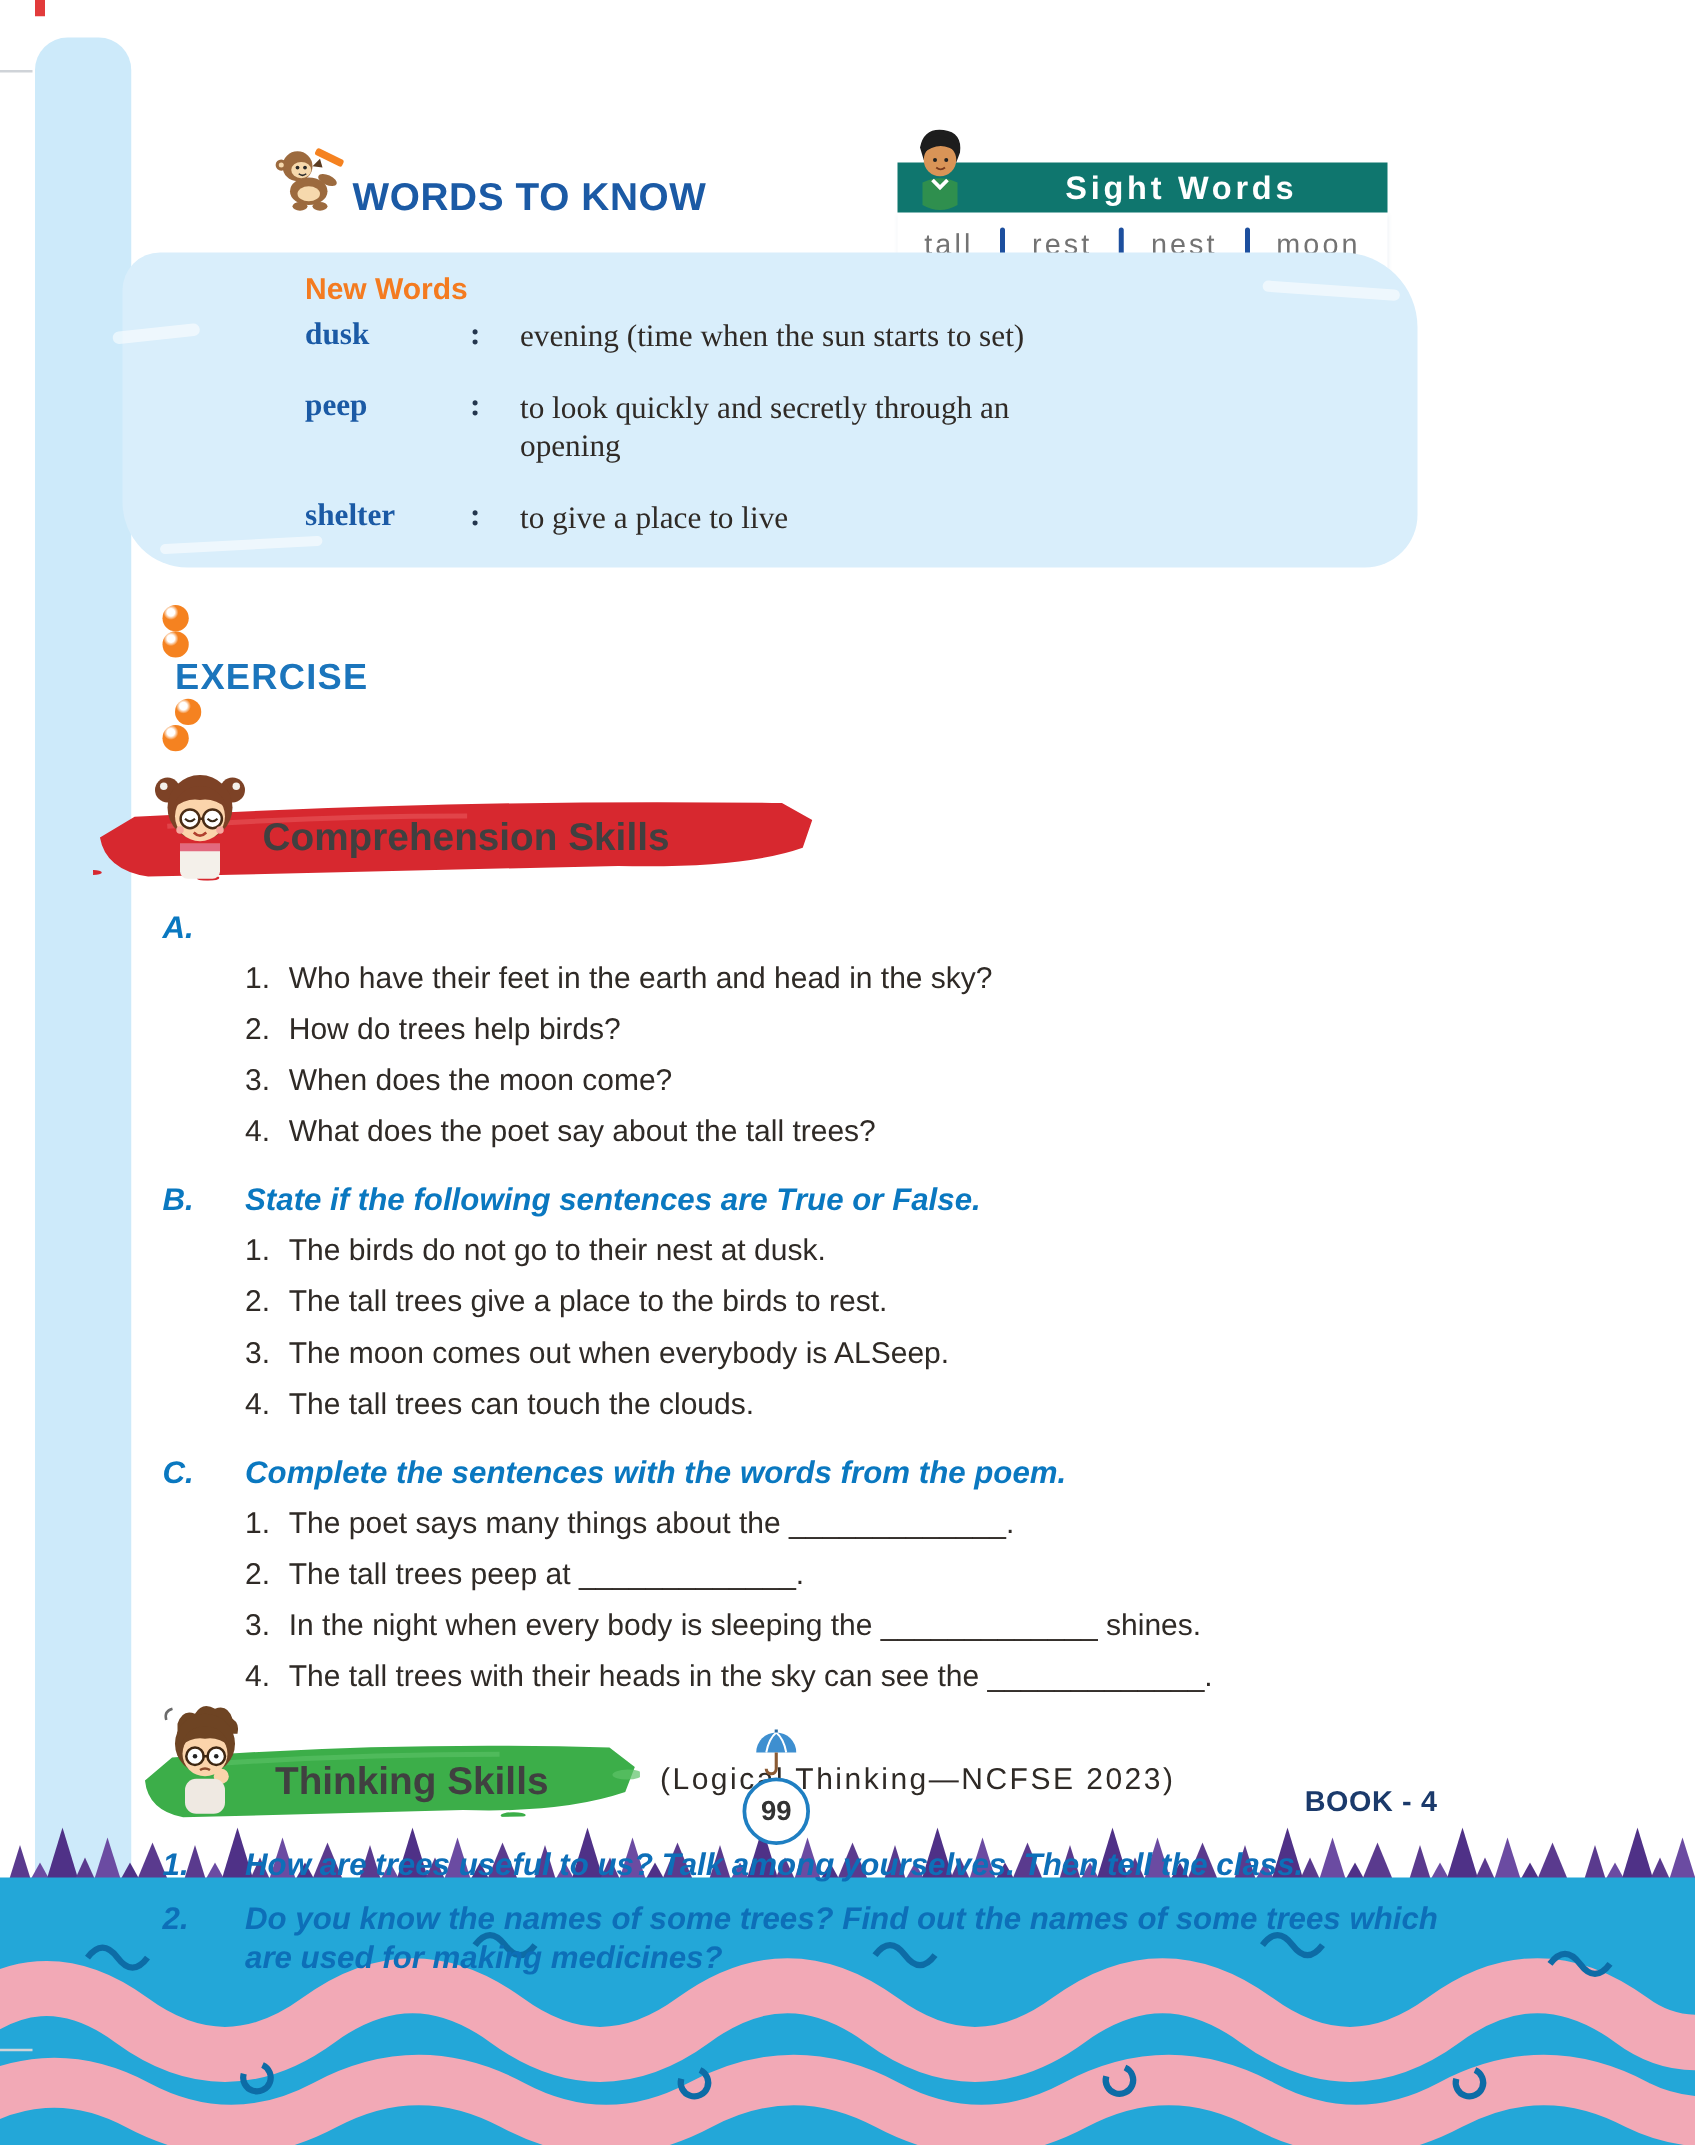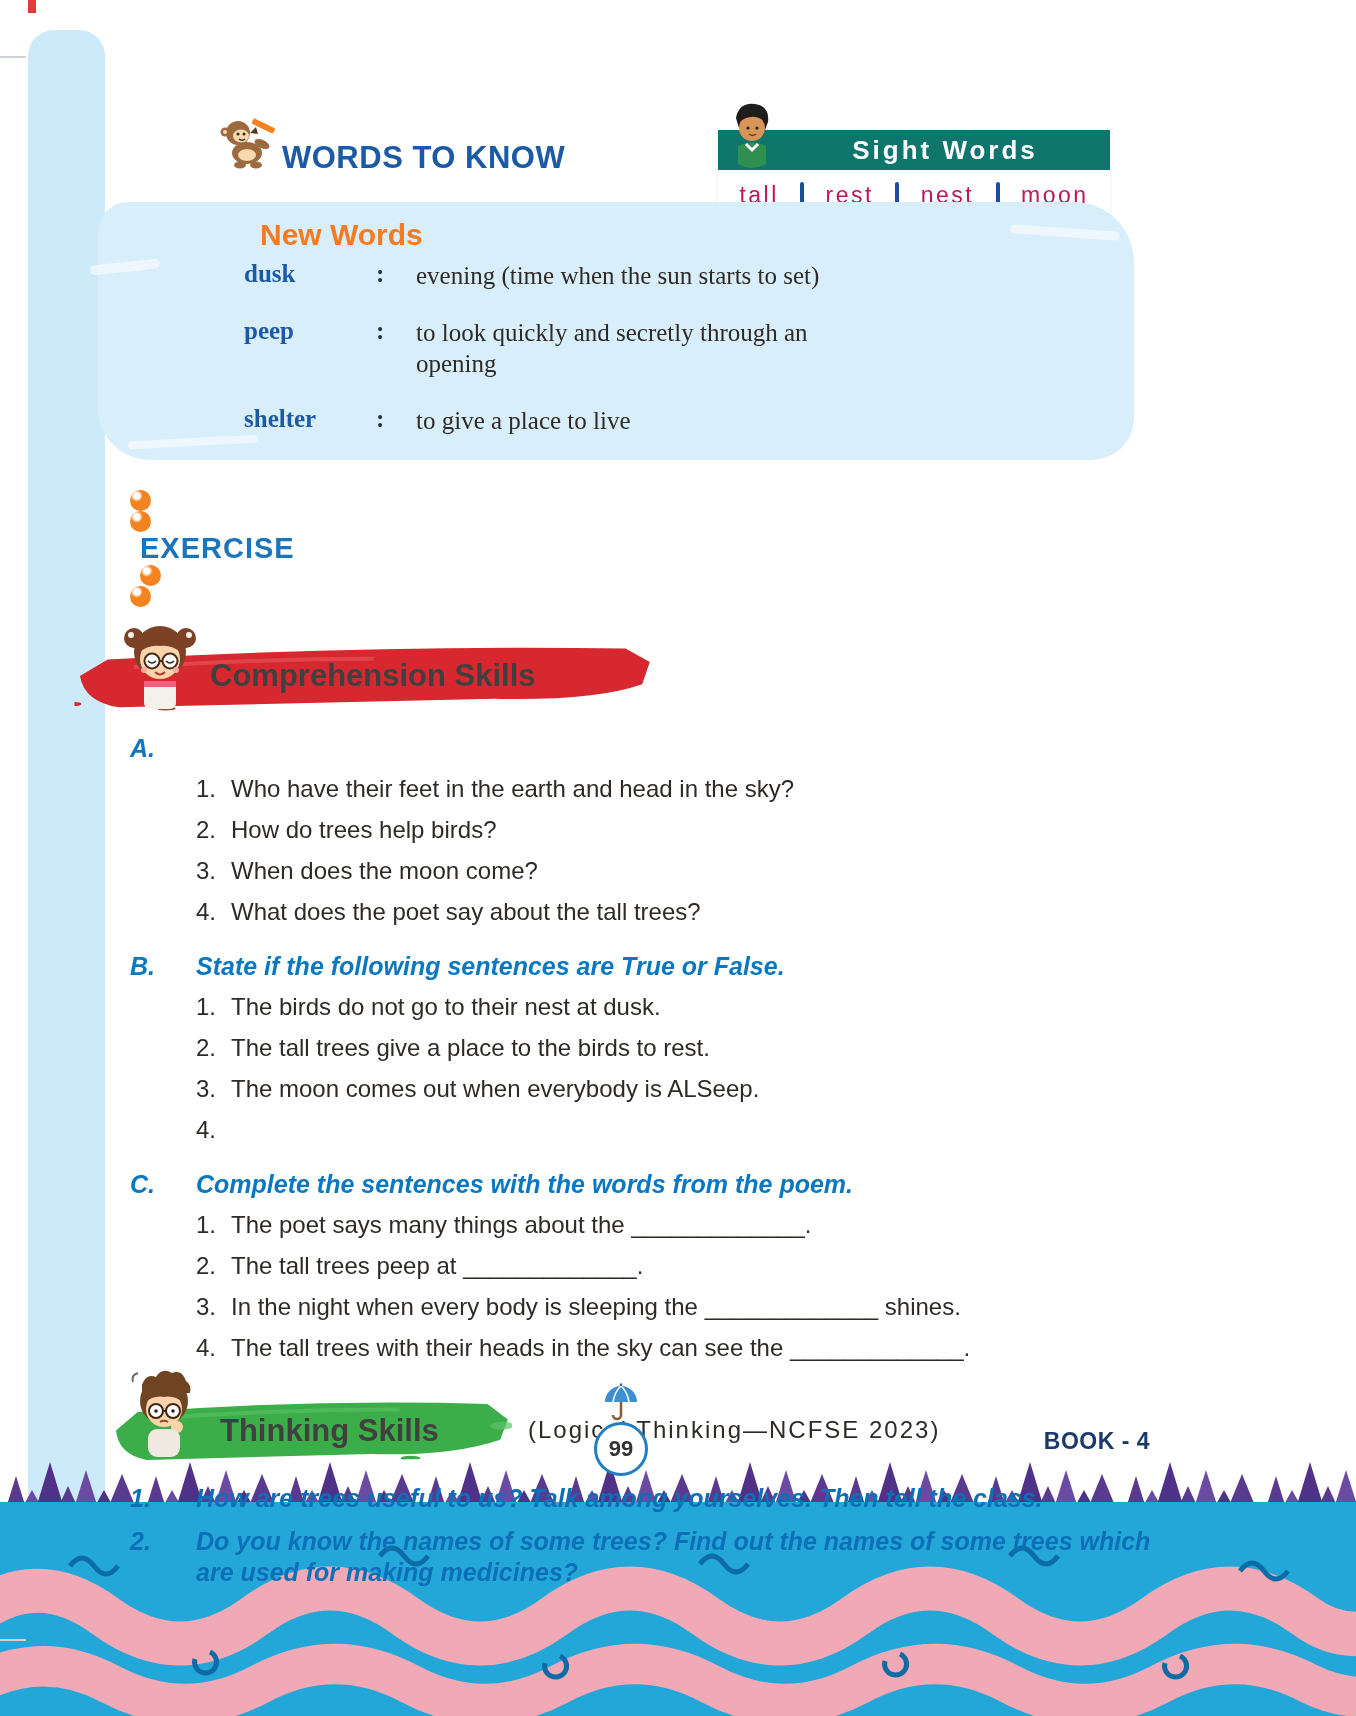--- a/index.html
+++ b/index.html
@@ -24,32 +24,32 @@
   .wtk-icon { position:absolute; left:84px; top:24px; }
   .wtk-title { position:absolute; left:152px; top:50px; font-size:31px; font-weight:bold;
                color:#1b5aa5; letter-spacing:.5px; }
   .sight-box { position:absolute; right:50px; top:40px; width:392px; }
   .sight-banner { position:relative; height:40px; background:#0f766e; display:flex;
                   align-items:center; justify-content:center; padding-left:62px; }
   .sight-banner .t { color:#fff; font-weight:bold; font-size:26px; letter-spacing:3px; }
   .boy-icon { position:absolute; left:6px; top:-30px; z-index:2; }
   .sight-words { height:50px; background:#ffffff; display:flex; align-items:center;
                  justify-content:space-evenly; box-shadow:0 2px 4px rgba(40,90,140,.12); }
-  .sight-words .w { font-size:23px; letter-spacing:2.5px; color:#be185d; }
+  .sight-words .w { font-size:23px; letter-spacing:2.5px; color:#737373; }
   .sight-sep { width:4px; height:26px; background:#1d4f9e; border-radius:2px; }
 
   
   .wash { position:relative; margin-left:-32px; margin-top:-16px; width:1036px;
           background:#d9eefb; border-radius:30px 60px 42px 52px;
           padding:16px 26px 24px 146px; }
   .wash .streak { position:absolute; background:#ffffff; opacity:.55; border-radius:10px; }
   .st1 { left:-8px; top:60px; width:70px; height:10px; transform:rotate(-6deg); }
   .st2 { right:14px; top:26px; width:110px; height:9px; transform:rotate(4deg); }
   .st3 { left:30px; bottom:14px; width:130px; height:8px; transform:rotate(-3deg); }
-  .new-words { color:#f47b20; font-weight:bold; font-size:30px;margin-left:16px; }
+  .new-words { color:#f47b20; font-weight:bold; font-size:24px; }
   .def-grid { display:grid; grid-template-columns:132px 40px 470px; row-gap:25px; margin-top:8px;font-family:Liberation Serif, serif; }
   .def-word { color:#1b5aa5; font-weight:bold; font-size:25px; }
   .def-sep  { color:#24364e; font-weight:bold; font-size:25px; }
   .def-meaning { font-size:25px; line-height:1.26; color:#2f2a26; }
 
   
   .divider { display:flex; align-items:flex-start; margin-top:30px; width:978px;flex-direction:column; }
   .dot { width:21px; height:21px; border-radius:50%; flex:none;
          background:radial-gradient(circle at 32% 28%, #ffffff 0 3px, #f58220 6px); }
   .dline { flex:1; height:5px; background:#c4e5f6; border-radius:3px; }
@@ -244,20 +244,21 @@
       <div class="item">
         <span class="n">2.</span>
         <span>The tall trees give a place to the birds to rest.</span>
       </div>
       <div class="item">
         <span class="n">3.</span>
         <span>The moon comes out when everybody is ALSeep.</span>
       </div>
       <div class="item">
         <span class="n">4.</span>
+        <span>The tall trees can touch the clouds.</span>
       </div>
     </div>
   </div>
 
   <div class="sec">
     <div class="sec-head">
       <span class="sec-label">C.</span>
       <span>Complete the sentences with the words from the poem.</span>
     </div>
     <div class="items">

